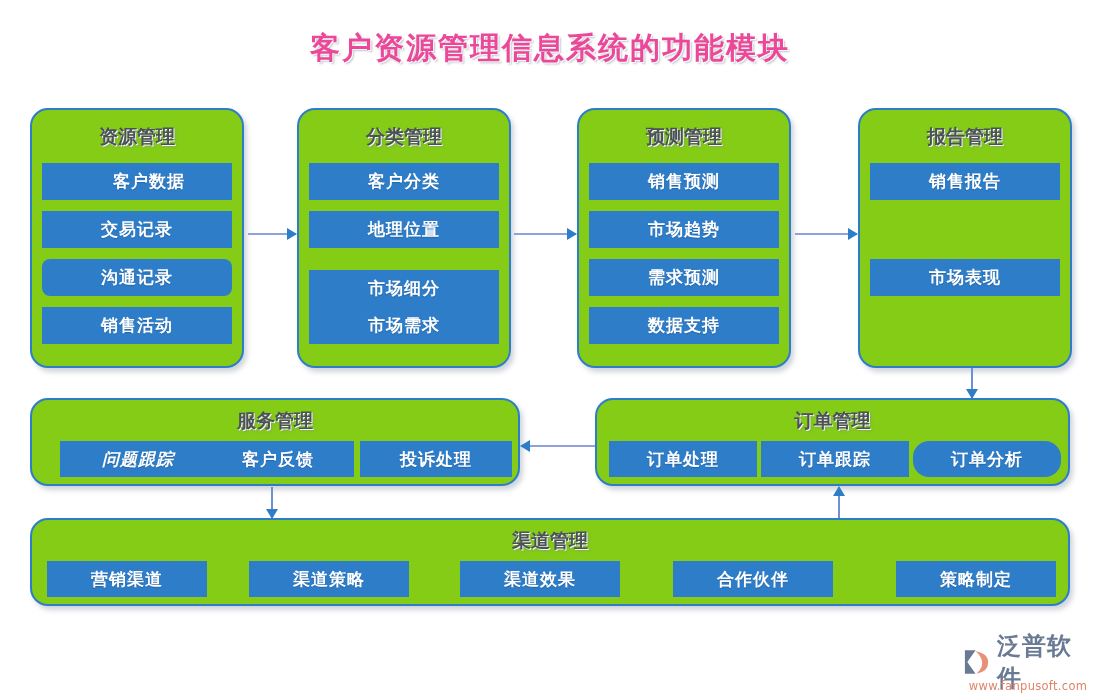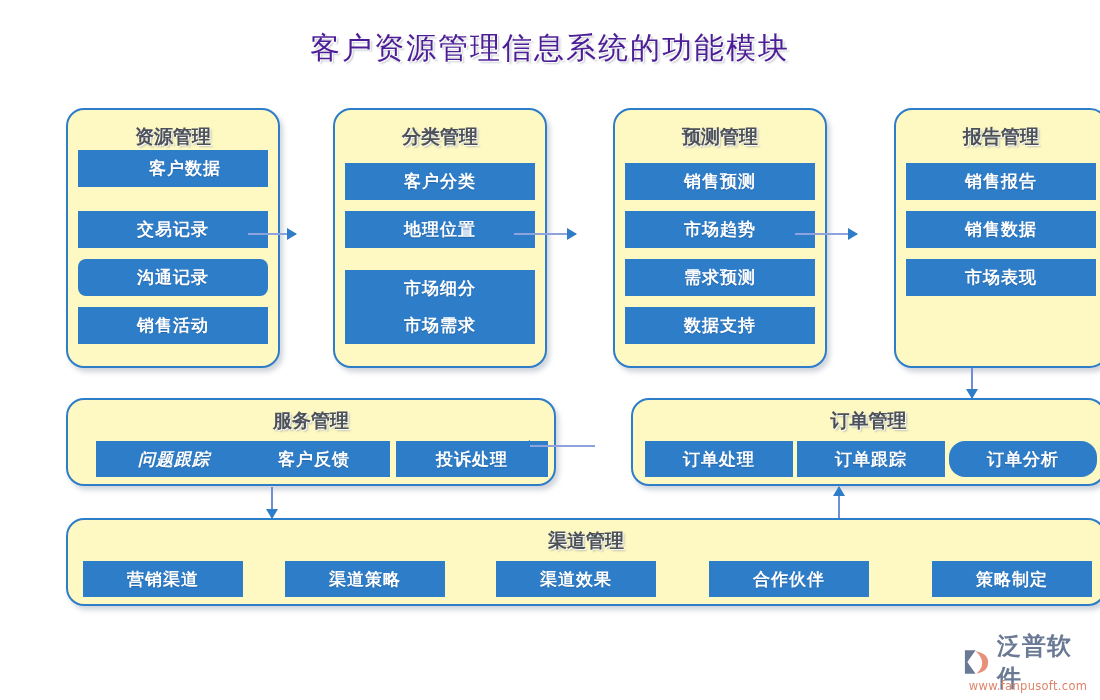--- a/index.html
+++ b/index.html
@@ -10,35 +10,34 @@
     font-family:"DejaVu Sans","Liberation Sans",sans-serif;
     overflow:hidden;
     position:relative;
   }
   #stage{position:relative;width:1100px;height:700px;}
 
   
   .page-title{
     position:absolute;left:0;top:28px;width:1100px;
     text-align:center;
-    font-size:30px;font-weight:normal;
-    color:#4c1d95;
+    font-size:30px;font-weight:bold;
+    color:#ec4899;
     letter-spacing:2px;
     text-shadow:1px 1px 0 rgba(255,255,255,.9), 2px 2px 2px rgba(120,130,145,.45);
   }
 
   
   .card{
     position:absolute;
-    background:#fef9c3;
+    background:#84cc16;
     border:2.5px solid #2E7DC9;
     border-radius:18px;
     box-sizing:border-box;
     box-shadow:3px 4px 5px rgba(150,160,175,.45);
-    margin-left:36px;
   }
   .card-title{
     position:absolute;
     left:0;right:0;
     text-align:center;
     font-size:19px;font-weight:bold;
     color:#4c5159;
     text-shadow:1px 1px 0 rgba(255,255,255,.9), 2px 2px 2px rgba(130,140,155,.5);
     white-space:nowrap;
   }
@@ -146,21 +145,21 @@
   <div class="watermark">
     <svg width="18" height="18" viewBox="0 0 24 24">
       <path d="M2 4 L2 20 L10 20 L4 12 L10 4 Z" fill="#3a6ea8"></path>
       <path d="M11 5 Q20 6 20 13 Q20 19 12 19 Q17 15 15 10 Q13 6 11 5 Z" fill="#3a6ea8"></path>
     </svg>
     <span class="wm-text">泛普软件</span>
   </div>
 
   <div class="card col-card" id="card-resource">
     <div class="card-title">资源管理</div>
-    <div class="chip" style="top:40px;padding-left:24px;">客户数据</div>
+    <div class="chip" style="top:53px;padding-left:24px;">客户数据</div>
     <div class="chip" style="top:101px;">交易记录</div>
     <div class="chip" style="top:149px;border-radius:8px;">沟通记录</div>
     <div class="chip" style="top:197px;">销售活动</div>
   </div>
 
   <div class="card col-card" id="card-category">
     <div class="card-title">分类管理</div>
     <div class="chip" style="top:53px;">客户分类</div>
     <div class="chip" style="top:101px;">地理位置</div>
     <div class="chip" style="top:160px;">市场细分</div>
@@ -171,21 +170,20 @@
     <div class="card-title">预测管理</div>
     <div class="chip" style="top:53px;">销售预测</div>
     <div class="chip" style="top:101px;">市场趋势</div>
     <div class="chip" style="top:149px;">需求预测</div>
     <div class="chip" style="top:197px;">数据支持</div>
   </div>
 
   <div class="card col-card" id="card-report">
     <div class="card-title">报告管理</div>
     <div class="chip" style="top:53px;">销售报告</div>
-    <div class="chip" style="top:101px;">销售数据</div>
     <div class="chip" style="top:149px;">市场表现</div>
   </div>
 
   <div class="card row2-card" id="card-service">
     <div class="card-title">服务管理</div>
     <div class="chip" style="left:28px;width:156px;font-style:italic;">问题跟踪</div>
     <div class="chip" style="left:170px;width:152px;">客户反馈</div>
     <div class="chip" style="left:328px;width:152px;">投诉处理</div>
   </div>
 

